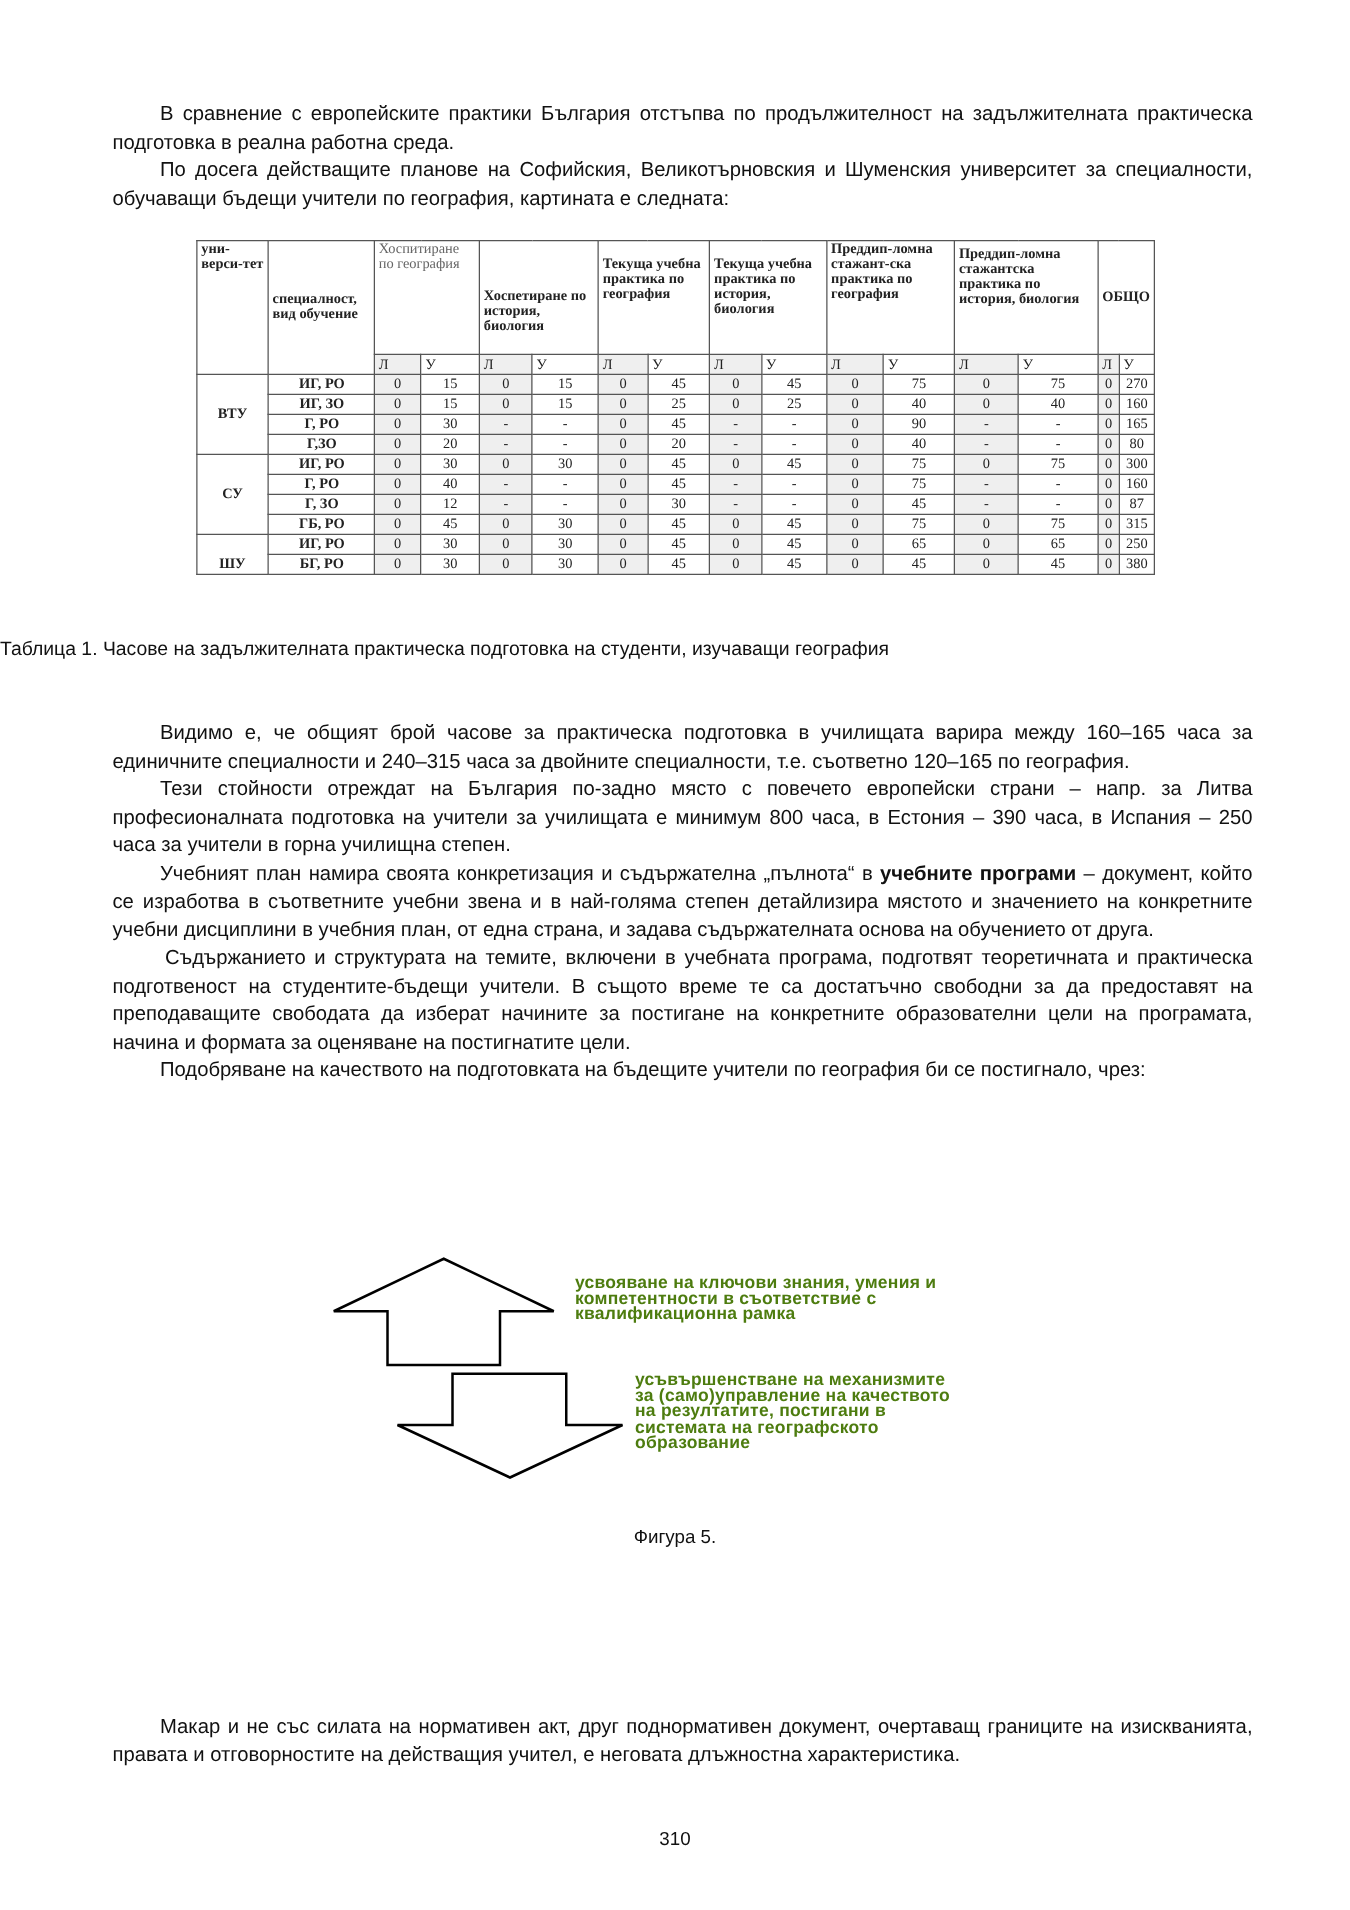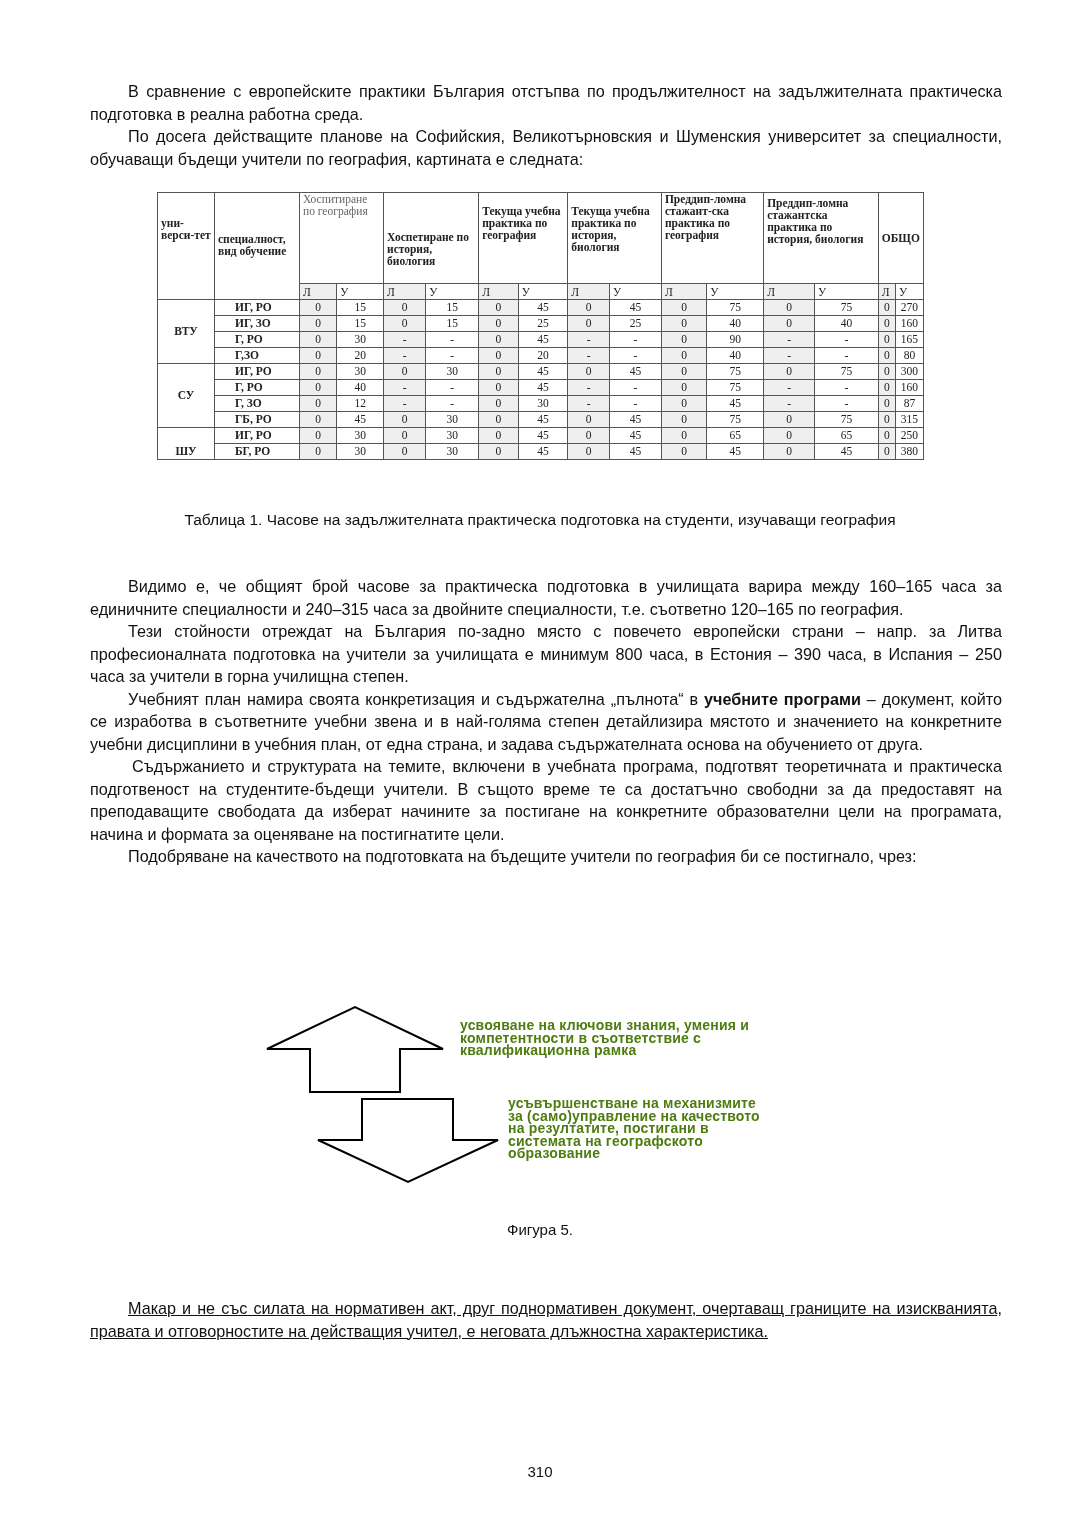--- a/index.html
+++ b/index.html
@@ -7,44 +7,44 @@
   .page { position:absolute; left:0; top:0; width:1080px; height:1338px; }
   .para { position:absolute; left:90px; width:912px; font-size:16.2px; line-height:22.5px; text-align:justify; margin:0; }
   .para p { margin:0; text-indent:38px; }
   .para p.ind2 { text-indent:42px; }
   table.t { position:absolute; left:157px; top:192px; width:767px; border-collapse:collapse; font-family:"Liberation Serif", serif; font-size:11.5px; color:#222; }
   table.t td, table.t th { border:1px solid #555; padding:0 3px; font-weight:normal; vertical-align:top; text-align:left; line-height:12px; }
   table.t th.hb { font-weight:bold; }
   table.t th.hosp { color:#666; text-align:justify; }
   table.t tr.lu td { height:15px; vertical-align:middle; }
   table.t tr.r td { height:15px; text-align:center; vertical-align:middle; line-height:15px; font-size:11.5px; }
-  table.t tr.r td.sp { text-align:left; font-weight:bold; padding-left:20px; }
+  table.t tr.r td.sp { text-align:center; font-weight:bold; padding-left:4px; }
   table.t tr.r td.un { font-weight:bold; text-align:center; vertical-align:middle; }
   table.t td.g { background:#efefef; }
-  .caption { position:absolute; left:0; width:1080px; text-align:center; font-size:15.5px; top:511px; }
+  .caption { position:absolute; left:0; width:1080px; text-align:left; font-size:15.5px; top:511px; }
   .fig { position:absolute; left:260px; top:1000px; width:520px; height:200px; }
   .fig svg { position:absolute; left:0; top:0; }
   .ftext { position:absolute; font-family:Liberation Sans, sans-serif; font-weight:bold; font-size:14px; line-height:12.5px; color:#4d7c0f; letter-spacing:0.2px; }
   .figcap { position:absolute; left:0; width:1080px; text-align:center; font-size:15px; top:1221px; }
   .pagenum { position:absolute; left:0; width:1080px; text-align:center; font-size:15px; top:1463px; }
 </style>
 </head>
 <body>
 
 <div class="page">
 
   <div class="para" style="top:80px;">
     <p>В сравнение с европейските практики България отстъпва по продължителност на задължителната практическа подготовка в реална работна среда.</p>
     <p>По досега действащите планове на Софийския, Великотърновския и Шуменския университет за специалности, обучаващи бъдещи учители по география, картината е следната:</p>
   </div>
 
   <table class="t">
     <tbody>
         <tr>
-      <th class="hb" rowspan="2" style="width:50px;padding-top:24px;margin-left:42px;">уни-верси-тет</th>
+      <th class="hb" rowspan="2" style="width:50px;margin-left:42px;">уни-верси-тет</th>
       <th class="hb" rowspan="2" style="width:78px;padding-top:40px;">специалност, вид обучение</th>
       <th class="hosp" colspan="2" style="height:90px;">Хоспитиране по география</th>
       <th class="hb" colspan="2" style="padding-top:38px;">Хоспетиране по история, биология</th>
       <th class="hb" colspan="2" style="padding-top:12px;">Текуща учебна практика по география</th>
       <th class="hb" colspan="2" style="padding-top:12px;">Текуща учебна практика по история, биология</th>
       <th class="hb" colspan="2">Преддип-ломна стажант-ска практика по география</th>
       <th class="hb" colspan="2" style="padding-top:4px;">Преддип-ломна стажантска практика по история, биология</th>
       <th class="hb" colspan="2" style="vertical-align:middle;">ОБЩО</th>
     </tr>
     <tr class="lu">
@@ -255,18 +255,18 @@
     <svg width="520" height="200" viewBox="0 0 520 200">
       <polygon points="7,49 95,7 183,49 140,49 140,92 50,92 50,49" fill="#fff" stroke="#000" stroke-width="2"></polygon>
       <polygon points="102,99 193,99 193,140 238,140 148,182 58,140 102,140" fill="#fff" stroke="#000" stroke-width="2"></polygon>
     </svg>
     <div class="ftext" style="left:200px;top:19px;width:310px;">усвояване на ключови знания, умения и компетентности в съответствие с квалификационна рамка</div>
     <div class="ftext" style="left:248px;top:97px;width:262px;">усъвършенстване на механизмите за (само)управление на качеството на резултатите, постигани в системата на географското образование</div>
   </div>
 
   <div class="figcap">Фигура 5.</div>
 
-  <div class="para" style="top:1297px;text-decoration:underline;">
+  <div class="para" style="top:1370px;">
     <p>Макар и не със силата на нормативен акт, друг поднормативен документ, очертаващ границите на изискванията, правата и отговорностите на действащия учител, е неговата длъжностна характеристика.</p>
   </div>
 
   <div class="pagenum">310</div>
 </div>
 
 </body></html>

